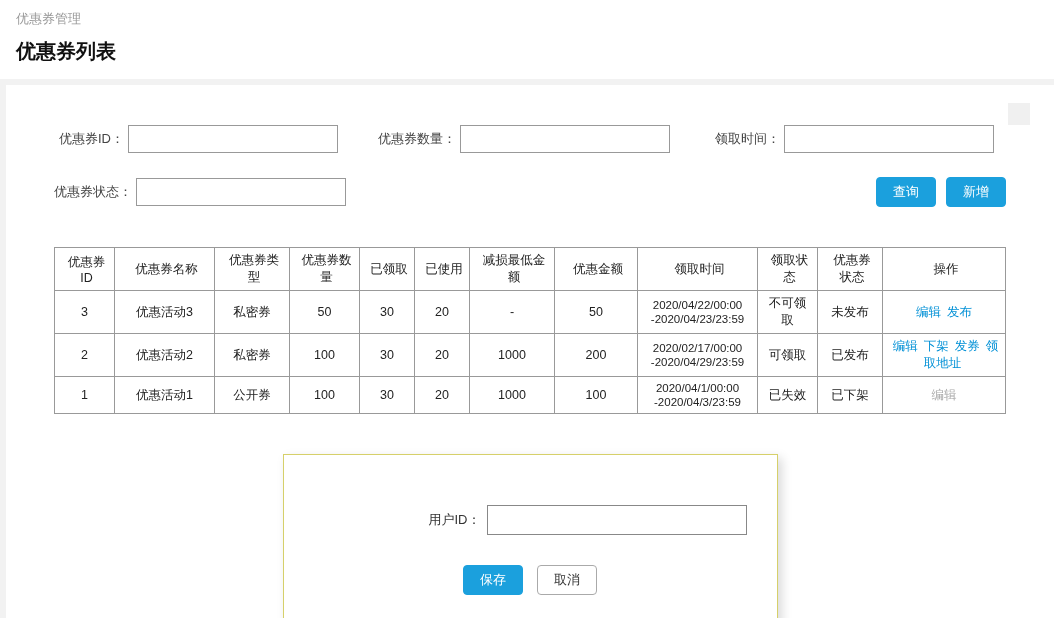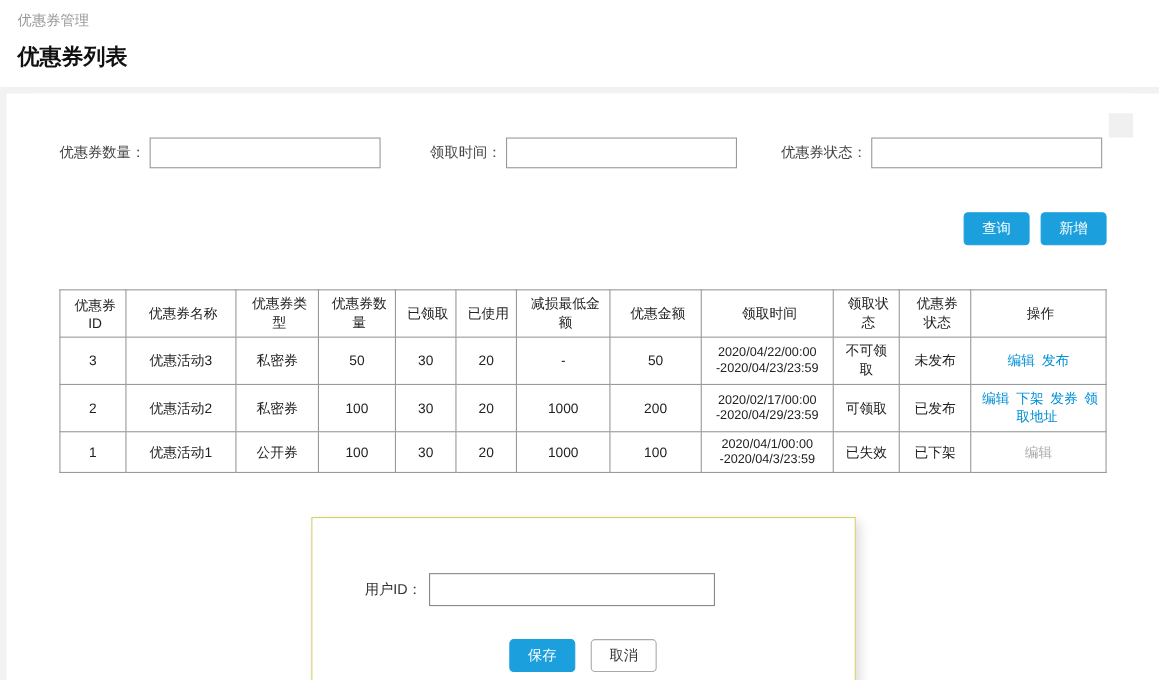--- a/index.html
+++ b/index.html
@@ -63,21 +63,20 @@
     width: 210px;
     height: 28px;
     border: 1px solid #999;
     padding: 0 6px;
     font-size: 13px;
   }
   .filter-actions {
     margin-left: auto;
     display: flex;
     gap: 10px;
-    margin-top: 16px;
   }
   .btn {
     display: inline-block;
     height: 30px;
     line-height: 28px;
     border-radius: 4px;
     padding: 0 16px;
     font-size: 13px;
     cursor: pointer;
     border: 1px solid transparent;
@@ -136,21 +135,21 @@
     width: 495px;
     min-height: 180px;
     border: 1px solid #d6d06a;
     background: #fff;
     box-shadow: 4px 4px 10px rgba(0,0,0,0.15);
     padding: 50px 30px 30px 30px;
   }
   .modal-row {
     display: flex;
     align-items: center;
-    justify-content: flex-start;
+    justify-content: flex-end;
     margin-bottom: 30px;
   }
   .modal-row label {
     width: 70px;
     text-align: right;
     margin-right: 6px;
     font-size: 13px;
   }
   .modal-row input {
     width: 260px;
@@ -169,20 +168,24 @@
 <body>
 
 <div class="breadcrumb">优惠券管理</div>
 <div class="page-title">优惠券列表</div>
 
 <div class="main-outer">
   <div class="panel">
     <div class="panel-corner"></div>
 
     <div class="filters">
+      <div class="filter-item">
+        <label>优惠券ID：</label>
+        <input type="text" value="" style="">
+      </div>
       <div class="filter-item">
         <label>优惠券数量：</label>
         <input type="text" value="" style="">
       </div>
       <div class="filter-item">
         <label>领取时间：</label>
         <input type="text" value="" style="">
       </div>
       <div class="filter-item">
         <label>优惠券状态：</label>

